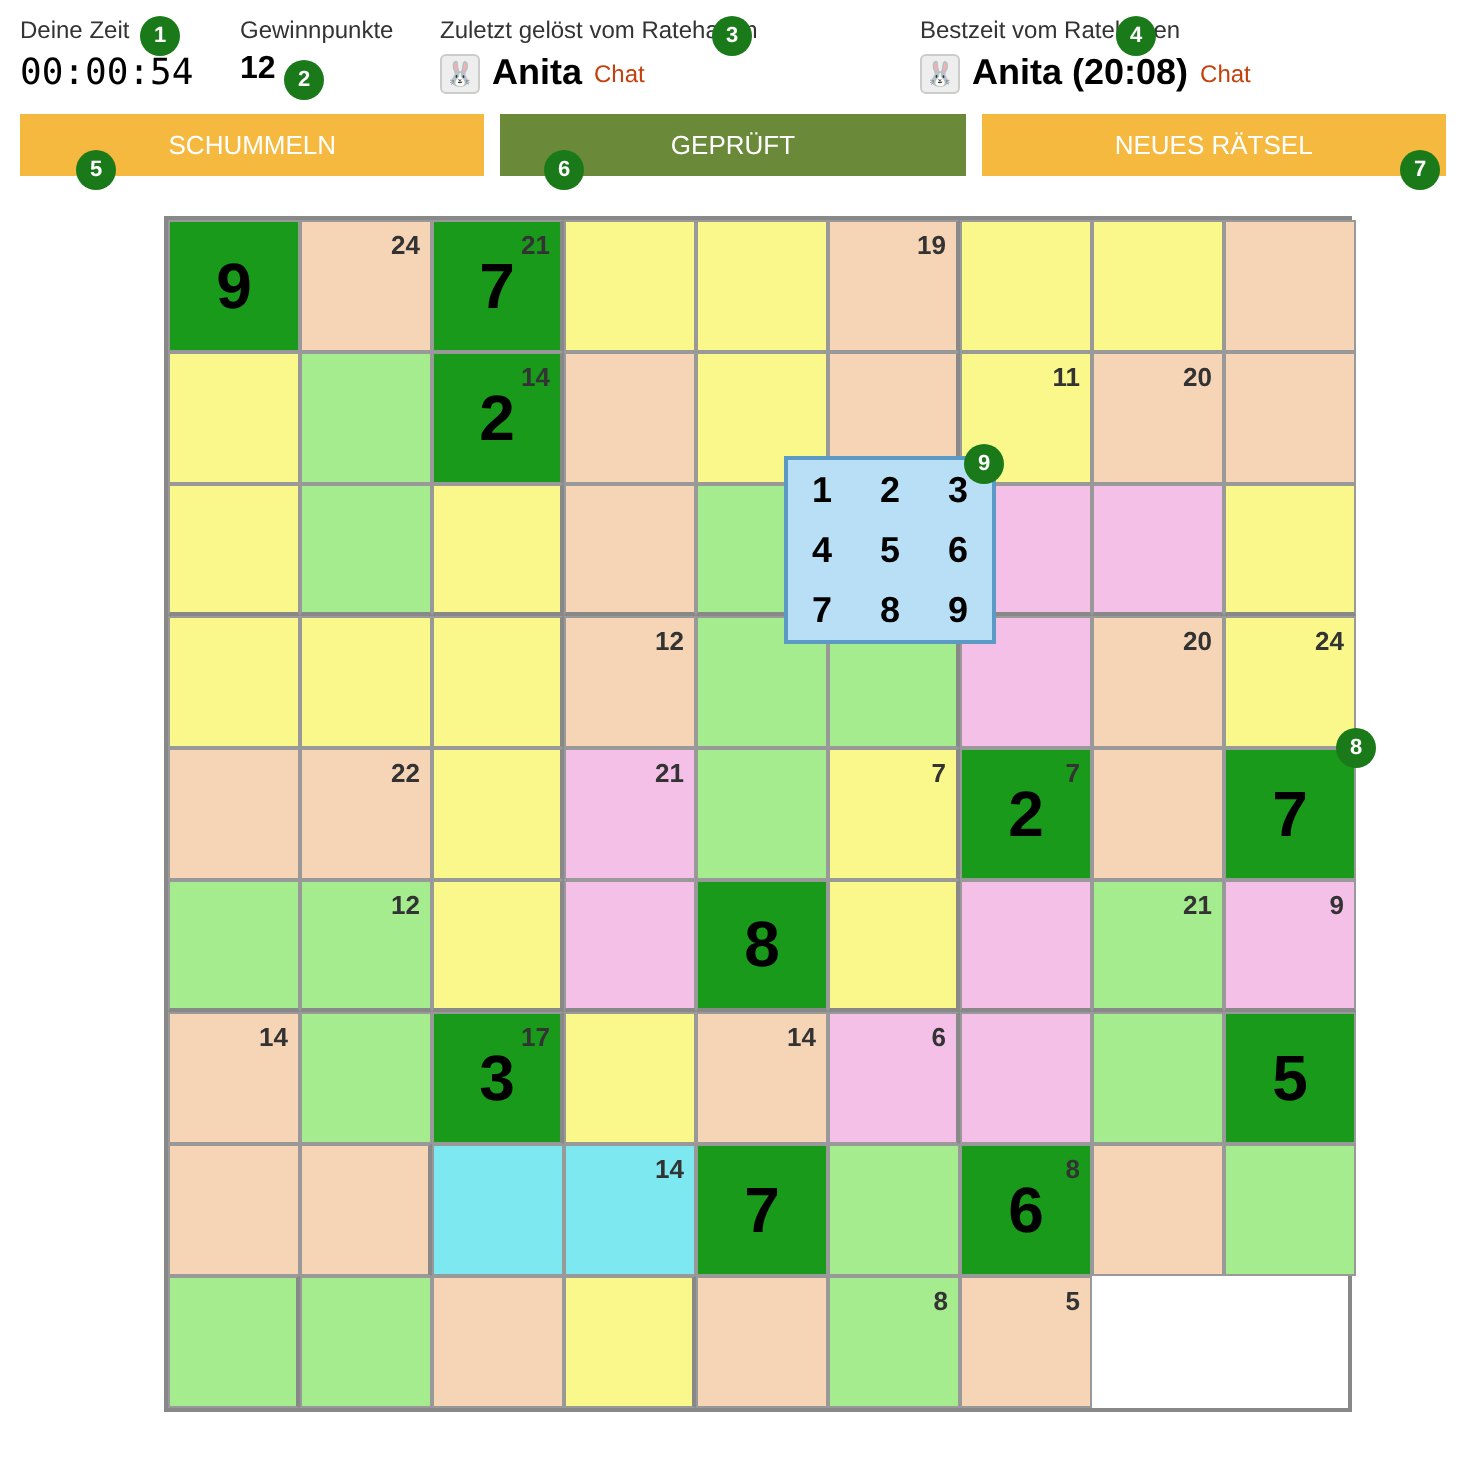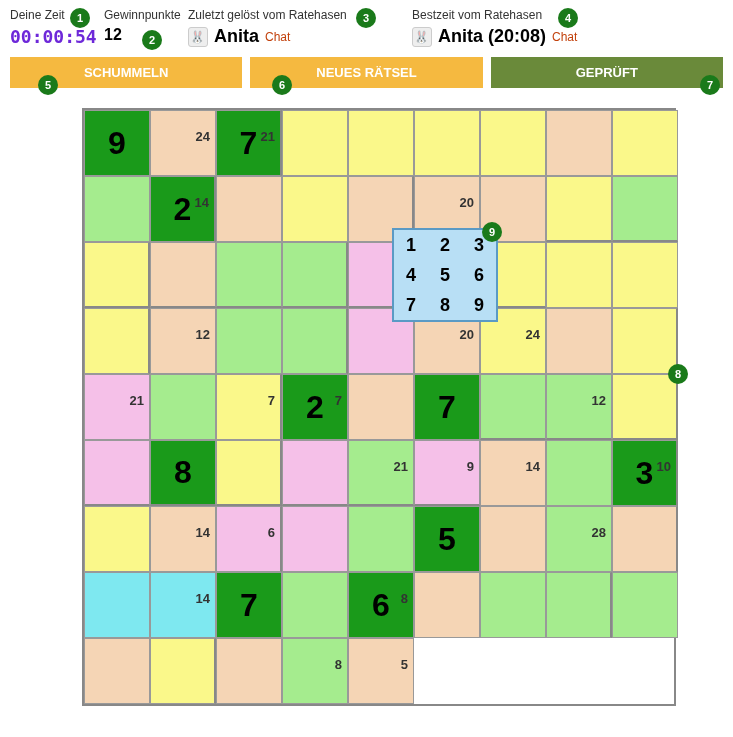--- a/index.html
+++ b/index.html
@@ -1,36 +1,36 @@
 <!DOCTYPE html>
 <html><head>
 <meta charset="utf-8">
 <style>
 *{box-sizing:border-box;margin:0;padding:0}
 body{font-family:Arial,sans-serif;background:#fff;width:733px;padding:8px 10px}
-.header{display:flex;gap:4px;margin-bottom:10px;position:relative}
+.header{display:flex;gap:20px;margin-bottom:10px;position:relative}
 .hcol{display:flex;flex-direction:column;gap:4px}
 .hlabel{font-size:12px;color:#333}
-.timer{font-family:monospace;font-size:18px;color:#6d28d9;font-weight:bold}
+.timer{font-family:monospace;font-size:18px;color:#000000;font-weight:normal}
 .points{font-size:16px;font-weight:bold}
 .user-row{display:flex;align-items:center;gap:6px}
 .avatar{width:20px;height:20px;background:#eee;border:1px solid #ccc;border-radius:3px;display:inline-flex;align-items:center;justify-content:center;font-size:12px}
 .uname{font-size:18px;font-weight:bold}
 .chat{font-size:12px;color:#c2410c;cursor:pointer}
 .buttons{display:flex;gap:8px;margin-bottom:20px}
-.btn{flex:1;padding:8px;text-align:center;font-size:13px;font-weight:bold;color:#fff;cursor:pointer;border:none}
+.btn{flex:1;padding:8px;text-align:center;font-size:13px;font-weight:normal;color:#fff;cursor:pointer;border:none}
 .btn-orange{background:#f5b940}
 .btn-green{background:#6a8a3a}
 .marker{position:absolute;width:20px;height:20px;background:#1a7a1a;color:#fff;border-radius:50%;display:flex;align-items:center;justify-content:center;font-size:11px;font-weight:bold;z-index:10}
 .grid-wrap{position:relative;width:594px;margin:0 auto 0 72px}
 .grid{display:grid;grid-template-columns:repeat(9,66px);grid-template-rows:repeat(9,66px);border:2px solid #888}
 .cell{border:1px solid #999;position:relative;display:flex;align-items:center;justify-content:center}
 .cell.box-r{border-right:2px solid #888}
 .cell.box-b{border-bottom:2px solid #888}
-.cage-sum{position:absolute;top:18px;right:5px;font-size:13px;font-weight:bold;color:#333}
+.cage-sum{position:absolute;top:4px;right:5px;font-size:13px;font-weight:bold;color:#333}
 .val{font-size:32px;font-weight:bold;color:#000}
 .c-peach{background:#f5d5b5}
 .c-yellow{background:#faf88a}
 .c-lgreen{background:#a5ec8e}
 .c-pink{background:#f5c0e8}
 .c-cyan{background:#7ee8f0}
 .c-dgreen{background:#1a9a1a}
 .picker{position:absolute;background:#b8dff5;border:2px solid #5a9ac5;display:grid;grid-template-columns:repeat(3,34px);grid-template-rows:repeat(3,30px);z-index:5}
 .picker div{display:flex;align-items:center;justify-content:center;font-size:18px;font-weight:bold;cursor:pointer}
 </style>
@@ -63,53 +63,59 @@
     </div>
   </div>
   <span class="marker" style="top:0;left:60px">1</span>
   <span class="marker" style="top:22px;left:132px">2</span>
   <span class="marker" style="top:0;left:346px">3</span>
   <span class="marker" style="top:0;left:548px">4</span>
 </div>
 
 <div class="buttons" style="position:relative">
   <button class="btn btn-orange">SCHUMMELN</button>
+  <button class="btn btn-green">GEPRÜFT</button>
   <button class="btn btn-orange">NEUES RÄTSEL</button>
-  <button class="btn btn-green">GEPRÜFT</button>
   <span class="marker" style="top:18px;left:28px">5</span>
   <span class="marker" style="top:18px;left:262px">6</span>
   <span class="marker" style="top:18px;left:690px">7</span>
 </div>
 
 <div class="grid-wrap">
   <div class="grid" id="grid">
       <div class="cell c-dgreen">
         <span class="val">9</span>
       </div>
       <div class="cell c-peach">
         <span class="cage-sum">24</span>
       </div>
       <div class="cell c-dgreen box-r">
         <span class="cage-sum">21</span>
         <span class="val">7</span>
       </div>
       <div class="cell c-yellow"></div>
       <div class="cell c-yellow"></div>
+      <div class="cell c-peach box-r">
+        <span class="cage-sum">19</span>
+      </div>
       <div class="cell c-yellow"></div>
       <div class="cell c-yellow"></div>
       <div class="cell c-peach"></div>
       <div class="cell c-yellow"></div>
       <div class="cell c-lgreen"></div>
       <div class="cell c-dgreen box-r">
         <span class="cage-sum">14</span>
         <span class="val">2</span>
       </div>
       <div class="cell c-peach"></div>
       <div class="cell c-yellow"></div>
       <div class="cell c-peach box-r"></div>
+      <div class="cell c-yellow">
+        <span class="cage-sum">11</span>
+      </div>
       <div class="cell c-peach">
         <span class="cage-sum">20</span>
       </div>
       <div class="cell c-peach"></div>
       <div class="cell c-yellow box-b"></div>
       <div class="cell c-lgreen box-b"></div>
       <div class="cell c-yellow box-r box-b"></div>
       <div class="cell c-peach box-b"></div>
       <div class="cell c-lgreen box-b"></div>
       <div class="cell c-lgreen box-r box-b"></div>
@@ -125,20 +131,23 @@
       <div class="cell c-lgreen"></div>
       <div class="cell c-lgreen box-r"></div>
       <div class="cell c-pink"></div>
       <div class="cell c-peach">
         <span class="cage-sum">20</span>
       </div>
       <div class="cell c-yellow">
         <span class="cage-sum">24</span>
       </div>
       <div class="cell c-peach"></div>
+      <div class="cell c-peach">
+        <span class="cage-sum">22</span>
+      </div>
       <div class="cell c-yellow box-r"></div>
       <div class="cell c-pink">
         <span class="cage-sum">21</span>
       </div>
       <div class="cell c-lgreen"></div>
       <div class="cell c-yellow box-r">
         <span class="cage-sum">7</span>
       </div>
       <div class="cell c-dgreen">
         <span class="cage-sum">7</span>
@@ -163,39 +172,36 @@
         <span class="cage-sum">21</span>
       </div>
       <div class="cell c-pink box-b">
         <span class="cage-sum">9</span>
       </div>
       <div class="cell c-peach">
         <span class="cage-sum">14</span>
       </div>
       <div class="cell c-lgreen"></div>
       <div class="cell c-dgreen box-r">
-        <span class="cage-sum">10</span>
+        <span class="cage-sum">17</span>
         <span class="val">3</span>
       </div>
       <div class="cell c-yellow"></div>
       <div class="cell c-peach">
         <span class="cage-sum">14</span>
       </div>
       <div class="cell c-pink box-r">
         <span class="cage-sum">6</span>
       </div>
       <div class="cell c-pink"></div>
       <div class="cell c-lgreen"></div>
       <div class="cell c-dgreen">
         <span class="val">5</span>
       </div>
       <div class="cell c-peach"></div>
-      <div class="cell c-lgreen">
-        <span class="cage-sum">28</span>
-      </div>
       <div class="cell c-peach box-r"></div>
       <div class="cell c-cyan"></div>
       <div class="cell c-cyan">
         <span class="cage-sum">14</span>
       </div>
       <div class="cell c-dgreen">
         <span class="val">7</span>
       </div>
       <div class="cell c-lgreen"></div>
       <div class="cell c-dgreen">

